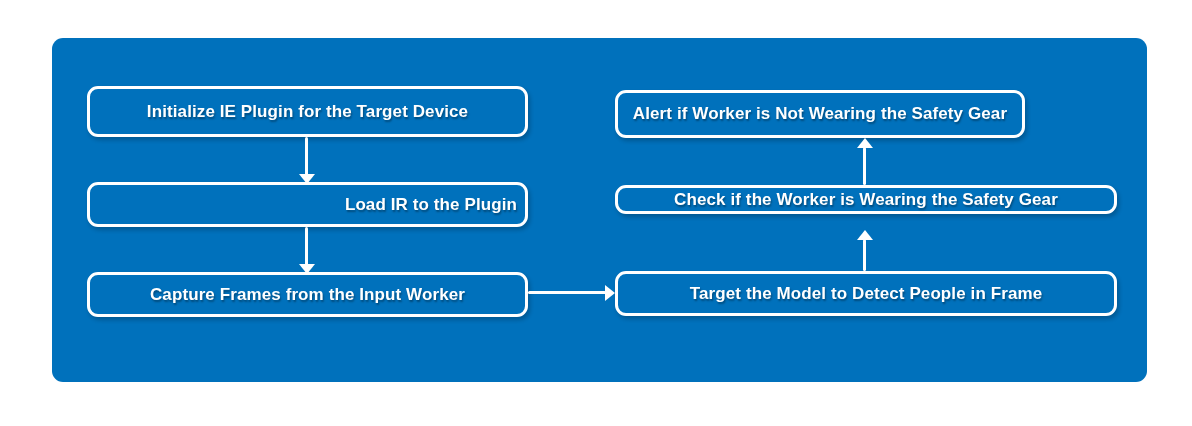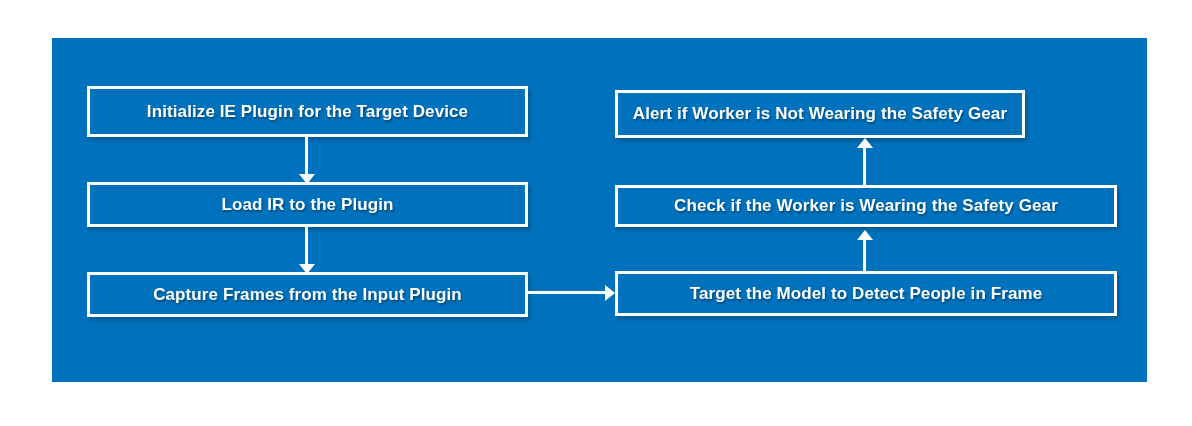--- a/index.html
+++ b/index.html
@@ -2,21 +2,21 @@
 <html style="--page-background: #ffffff; --panel-background: #0071BC; --box-border: #ffffff; --text: #ffffff; --arrow: #ffffff;"><head>
 <meta charset="utf-8">
 <style>
   :root {
     --page-background: #ffffff;
     --panel-background: #0071BC;
     --box-border: #ffffff;
     --text: #ffffff;
     --arrow: #ffffff;
   }
-  * { box-sizing: border-box; }
+  * { box-sizing: border-box; border-radius: 11px; }
   html, body {
     margin: 0;
     padding: 0;
     font-family: "Liberation Sans", "DejaVu Sans", sans-serif;
   }
   .page {
     position: relative;
     width: 1192px;
     height: 426px;
     background: var(--page-background);
@@ -44,25 +44,25 @@
     color: var(--text);
     font-size: 17px;
     font-weight: bold;
     text-align: center;
     white-space: nowrap;
     text-shadow: 1px 2px 2px rgba(0,0,0,0.35);
     letter-spacing: 0.1px;
   }
   
   .node-init    { left: 87px;  top: 86px;  width: 441px; height: 51px; }
-  .node-load    { left: 87px;  top: 182px; width: 441px; height: 45px; }
+  .node-load    { left: 87px;  top: 182px; width: 441px; height: 45px; justify-content: flex-end; }
   .node-capture { left: 87px;  top: 272px; width: 441px; height: 45px; }
   
   .node-alert   { left: 615px; top: 90px;  width: 410px; height: 48px; }
-  .node-check   { left: 615px; top: 185px; width: 502px; height: 42px; }
+  .node-check   { left: 615px; top: 185px; width: 502px; height: 29px; }
   .node-execute { left: 615px; top: 271px; width: 502px; height: 45px; }
 
   
   .arrow { position: absolute; background: var(--arrow); }
   .arrow-v { width: 3px; }
   .arrow-h { height: 3px; }
   .arrow-v.head-down::after {
     content: "";
     position: absolute;
     left: 50%;
@@ -104,21 +104,21 @@
 <div class="page">
   <div class="panel"></div>
 
   <div class="node node-init">
     <span class="node-label">Initialize IE Plugin for the Target Device</span>
   </div>
   <div class="node node-load">
     <span class="node-label">Load IR to the Plugin</span>
   </div>
   <div class="node node-capture">
-    <span class="node-label">Capture Frames from the Input Plugin</span>
+    <span class="node-label">Capture Frames from the Input Worker</span>
   </div>
 
   <div class="node node-alert">
     <span class="node-label">Alert if Worker is Not Wearing the Safety Gear</span>
   </div>
   <div class="node node-check">
     <span class="node-label">Check if the Worker is Wearing the Safety Gear</span>
   </div>
   <div class="node node-execute">
     <span class="node-label">Target the Model to Detect People in Frame</span>

